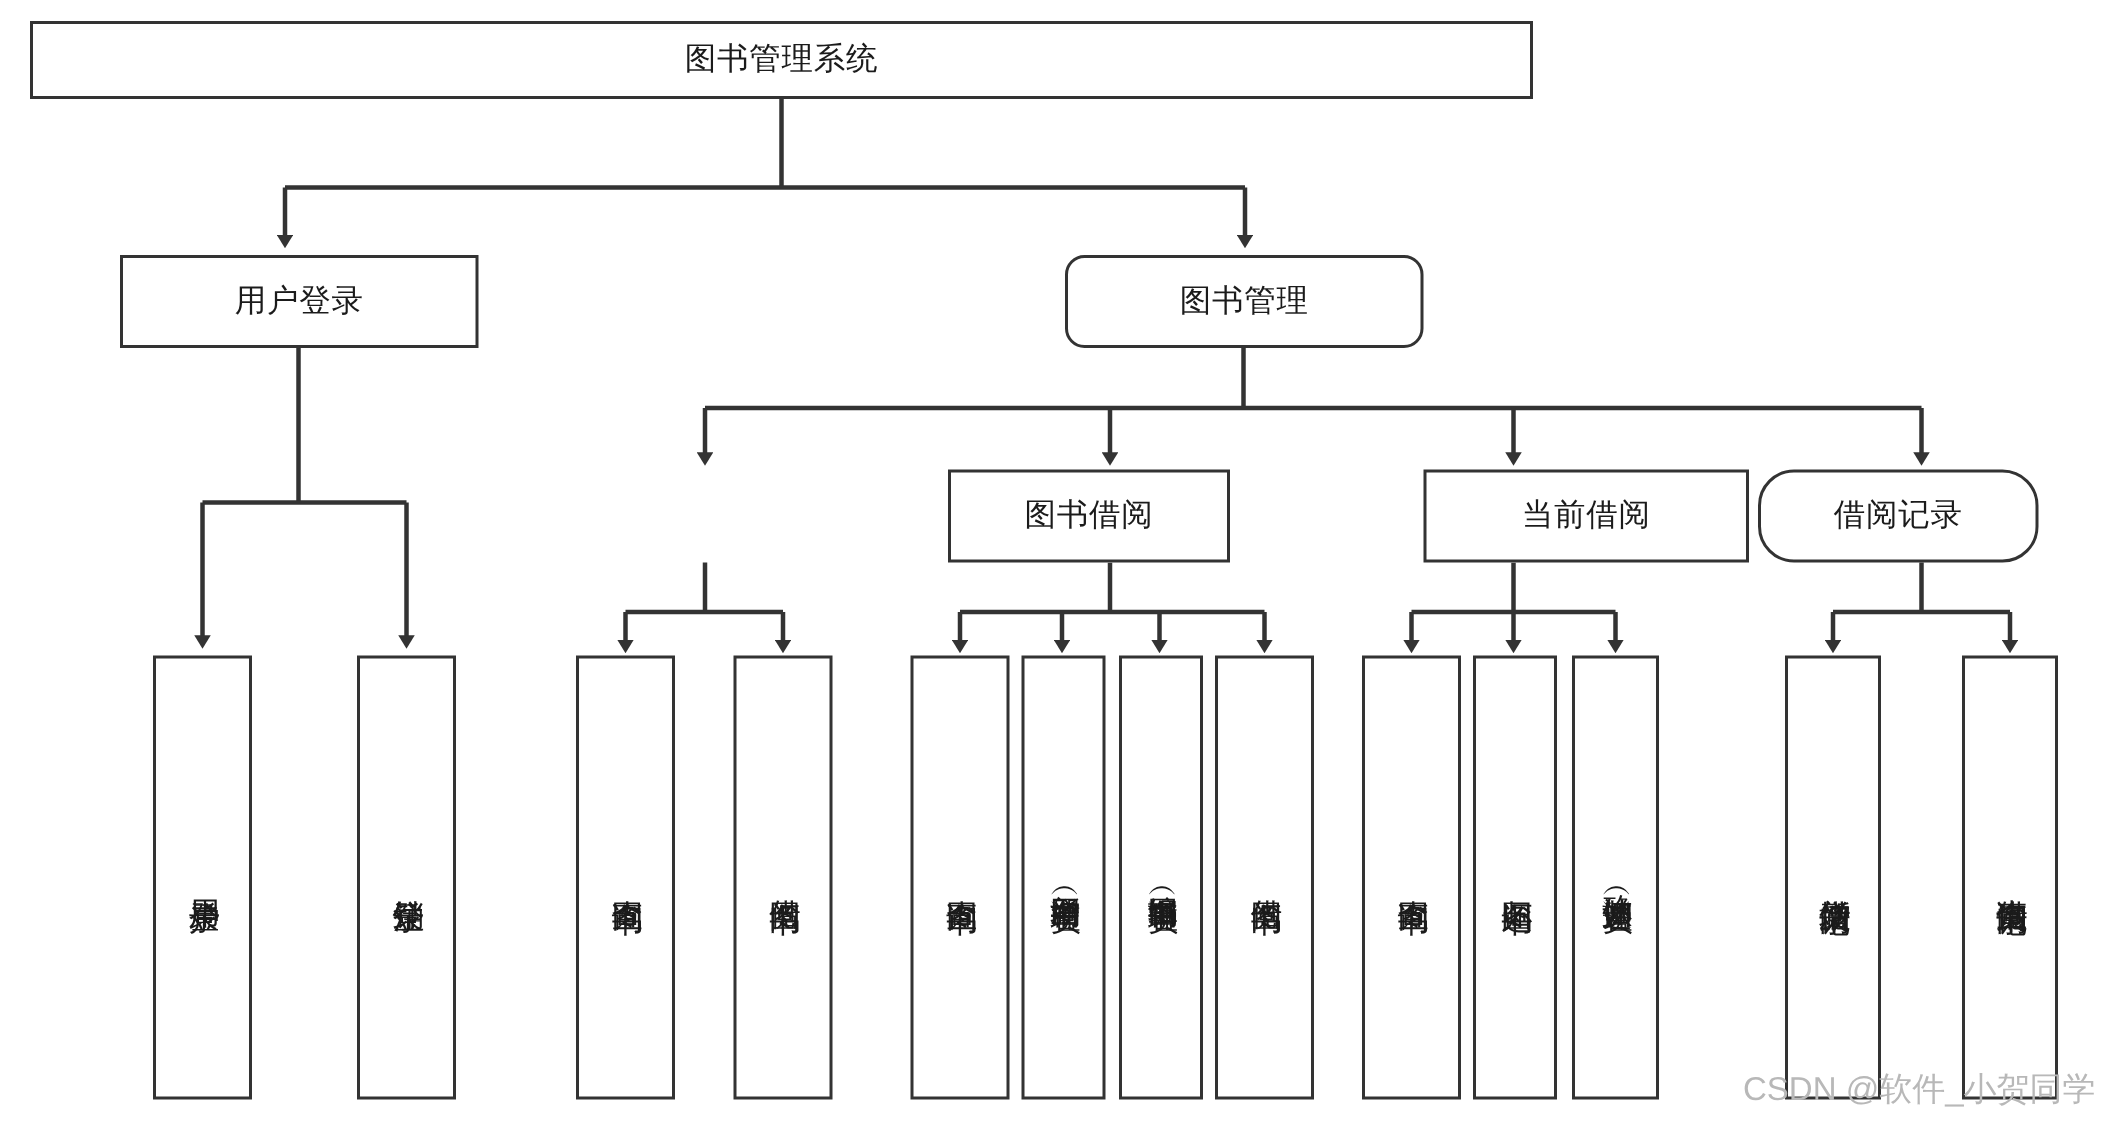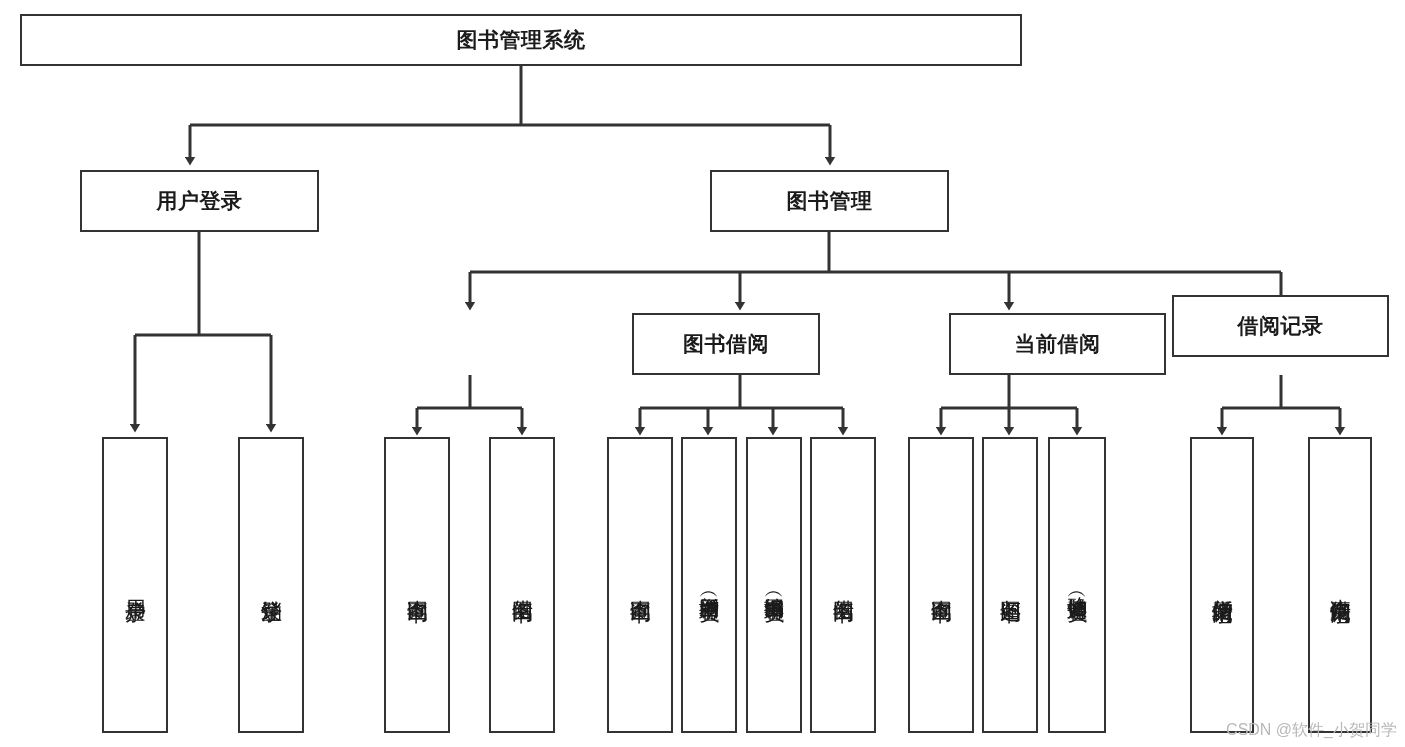--- a/index.html
+++ b/index.html
@@ -36,41 +36,40 @@
     color: #1b1b1b;
   }
   .node-label {
     display: block;
     text-align: center;
     line-height: 1.25;
     letter-spacing: 0.5px;
   }
   .h-node .node-label {
     font-size: 21px;
-    font-weight: bold;
   }
   .v-node {
     writing-mode: vertical-rl;
     text-orientation: upright;
   }
   .v-node .node-label {
     writing-mode: vertical-rl;
     text-orientation: upright;
     font-size: 21px;
     line-height: 1.18;
     letter-spacing: 1px;
   }
   .v-node.narrow .node-label {
     font-size: 20px;
   }
   #watermark {
     position: absolute;
     right: 8px;
     bottom: 6px;
-    font-size: 16px;
+    font-size: 22px;
     color: #b8b8b8;
     white-space: nowrap;
     user-select: none;
   }
 </style>
 </head>
 <body>
 
 <div id="canvas">
 
@@ -125,34 +124,34 @@
   </svg>
 
   <div class="node h-node" style="left:20px; top:14px; width:1002px; height:52px;">
     <span class="node-label">图书管理系统</span>
   </div>
 
   <div class="node h-node" style="left:80px; top:170px; width:239px; height:62px;">
     <span class="node-label">用户登录</span>
   </div>
 
-  <div class="node h-node" style="left:710px; top:170px; width:239px; height:62px;">
+  <div class="node h-node" style="left:710px; top:170px; width:239px; height:62px;border-radius:13px;">
     <span class="node-label">图书管理</span>
   </div>
 
 
   <div class="node h-node" style="left:632px; top:313px; width:188px; height:62px;">
     <span class="node-label">图书借阅</span>
   </div>
 
   <div class="node h-node" style="left:901px; top:313px; width:217px; height:62px;margin-left:48px;">
     <span class="node-label">当前借阅</span>
   </div>
 
-  <div class="node h-node" style="left:1172px; top:295px; width:217px; height:62px;">
+  <div class="node h-node" style="left:1172px; top:313px; width:187px; height:62px;border-radius:24px;">
     <span class="node-label">借阅记录</span>
   </div>
 
   <div class="node v-node" style="left:102px; top:437px; width:66px; height:296px;">
     <span class="node-label">用户登录</span>
   </div>
 
   <div class="node v-node" style="left:238px; top:437px; width:66px; height:296px;">
     <span class="node-label">注销登录</span>
   </div>

